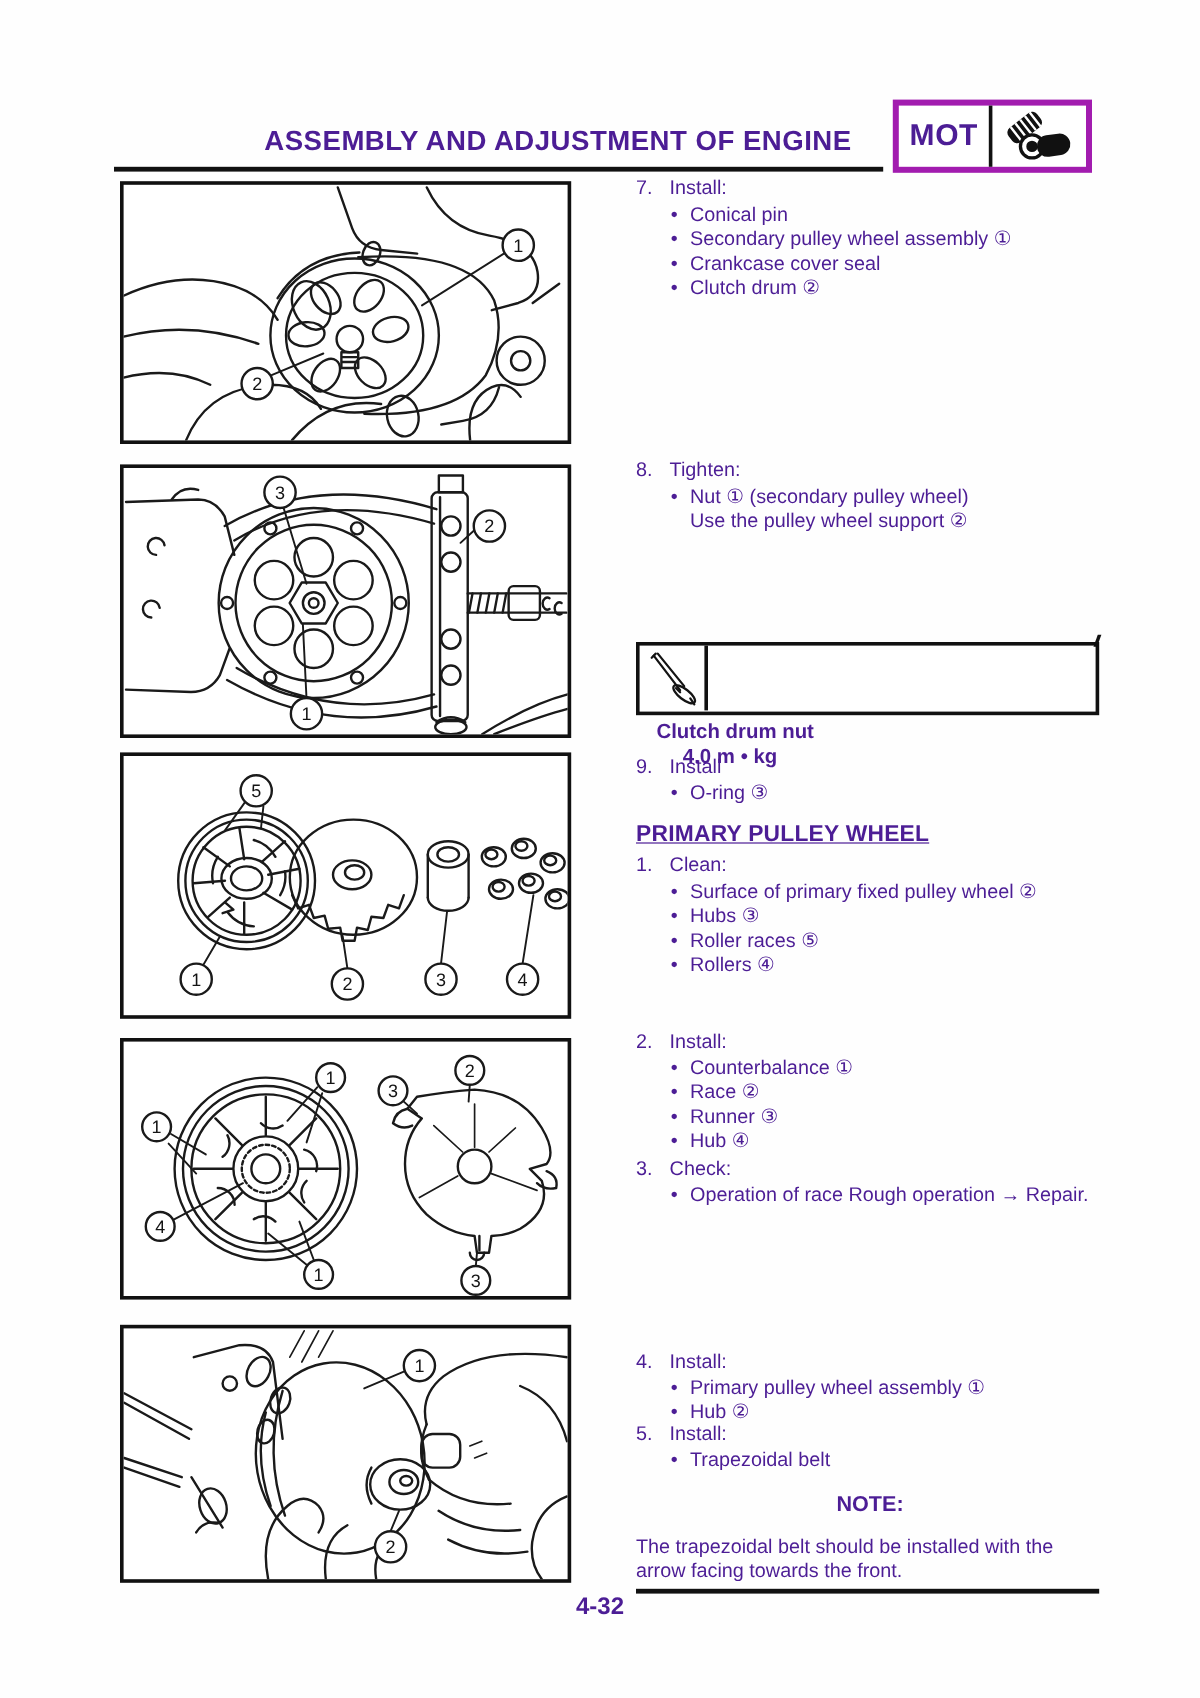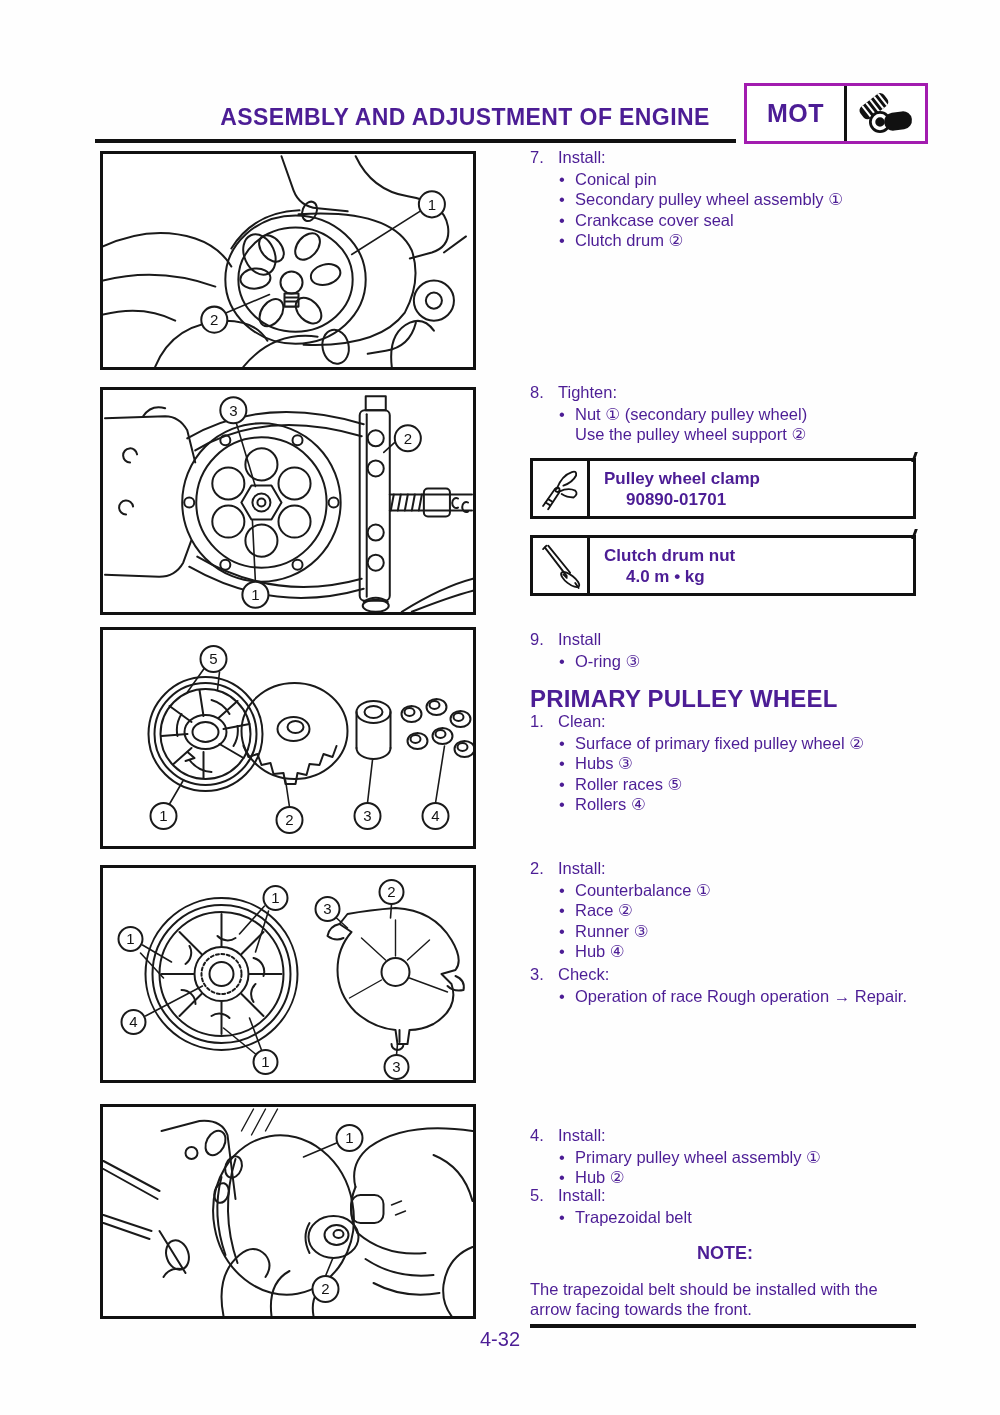--- a/index.html
+++ b/index.html
@@ -8,22 +8,22 @@
     font-family:"Liberation Sans","DejaVu Sans",sans-serif; color:#4c1d95;
     overflow:hidden;
   }
   
   .title {
     position:absolute; left:145px; top:104px; width:640px; text-align:center;
     font-size:23px; font-weight:bold; letter-spacing:.4px; white-space:nowrap;
   }
   .title-rule { position:absolute; left:95px; top:139px; width:641px; height:4px; background:#111; }
   .mot-box {
-    position:absolute; left:744px; top:83px; width:184px; height:61px;
-    border:3px solid #a21caf; display:flex; background:#fff; box-sizing:border-box;
+    position:absolute; left:744px; top:83px; width:166px; height:61px;
+    border:5px solid #a21caf; display:flex; background:#fff; box-sizing:border-box;
   }
   .mot-cell { flex:1; display:flex; align-items:center; justify-content:center;
     font-size:25px; font-weight:bold; letter-spacing:.5px; }
   .mot-icon-cell { width:78px; border-left:3px solid #111; display:flex; align-items:center; justify-content:center; }
 
   
   .fig { position:absolute; left:100px; width:376px; border:3px solid #111; background:#fff; box-sizing:border-box; }
   .fig svg { display:block; width:100%; height:100%; }
   .fig svg text, .co-text {
     font-family:"Liberation Sans","DejaVu Sans",sans-serif; font-size:15px;
@@ -50,32 +50,32 @@
   }
   .toolbox::after {
     content:""; position:absolute; right:-3px; top:-9px; width:3px; height:10px;
     background:#111; transform:skewX(-20deg);
   }
   .tool-icon-cell { width:54px; flex:0 0 54px; border-right:3px solid #111;
     display:flex; align-items:center; justify-content:center; }
   .tool-text { padding:7px 0 0 14px; }
   .tool-name { font-weight:bold; font-size:17px; line-height:21px; }
   .tool-spec { font-weight:bold; font-size:17px; line-height:21px; padding-left:22px; }
-  #tool1 { top:458px; } #tool2 { top:535px; }
-
-  .sec-heading { position:absolute; left:530px; width:390px; font-size:24px; font-weight:bold; letter-spacing:.2px; }
+  #tool1 { top:458px; } #tool2 { top:535px;flex-direction:column; }
+
+  .sec-heading { position:absolute; left:530px; width:390px; font-size:19px; font-weight:bold; letter-spacing:.2px;text-decoration:underline; }
 
   .note-head { display:flex; align-items:center;flex-direction:column; }
   .note-label { font-weight:bold; font-size:18px; }
   .note-rule { flex:1; height:3px; background:#111; margin:4px 2px 0 26px; }
   .note-text { margin-top:11px; }
 
   .end-rule { position:absolute; left:530px; top:1324px; width:386px; height:4px; background:#111; }
   .page-number { position:absolute; left:0; top:1328px; width:1000px; text-align:center;
-    font-size:20px; font-weight:normal; }
+    font-size:20px; font-weight:bold; }
 </style>
 </head>
 <body>
 
 <div class="page">
 
   <div class="title">ASSEMBLY AND ADJUSTMENT OF ENGINE</div>
   <div class="title-rule"></div>
   <div class="mot-box">
     <div class="mot-cell">MOT</div>
@@ -382,37 +382,20 @@
     <div class="step-head">
       <span class="num">8.</span>
       <span>Tighten:</span>
     </div>
     <ul class="items">
       <li>Nut ① (secondary pulley wheel)</li>
     </ul>
     <div class="cont">Use the pulley wheel support ②</div>
   </div>
 
-  <div class="toolbox" id="tool1">
-    <div class="tool-icon-cell">
-      <svg width="44" height="48" viewBox="0 0 52 56">
-        <g fill="none" stroke="#141414" stroke-width="2.2" stroke-linecap="round" stroke-linejoin="round">
-          <path d="M6,48 L20,28 M12,52 L25,32"></path>
-          <path d="M9,44 l5,3 M12,40 l5,3"></path>
-          <path d="M22,28 Q28,12 40,8 Q46,6 45,12 Q41,20 30,24"></path>
-          <path d="M25,31 Q36,26 44,30 Q48,34 42,38 Q34,38 28,34"></path>
-          <circle cx="23" cy="29" r="2.5"></circle>
-        </g>
-      </svg>
-    </div>
-    <div class="tool-text">
-      <div class="tool-name">Pulley wheel clamp</div>
-      <div class="tool-spec">90890-01701</div>
-    </div>
-  </div>
 
   <div class="toolbox" id="tool2">
     <div class="tool-icon-cell">
       <svg width="44" height="48" viewBox="0 0 52 56">
         <g fill="none" stroke="#141414" stroke-width="2.2" stroke-linecap="round" stroke-linejoin="round">
           <path d="M8,6 L34,40 M12,4 L38,36"></path>
           <path d="M6,8 l4,-4"></path>
           <ellipse cx="38" cy="44" rx="13" ry="5" transform="rotate(38 38 44)"></ellipse>
           <path d="M30,38 l4,4"></path>
           <path d="M44,48 l4,6"></path>

